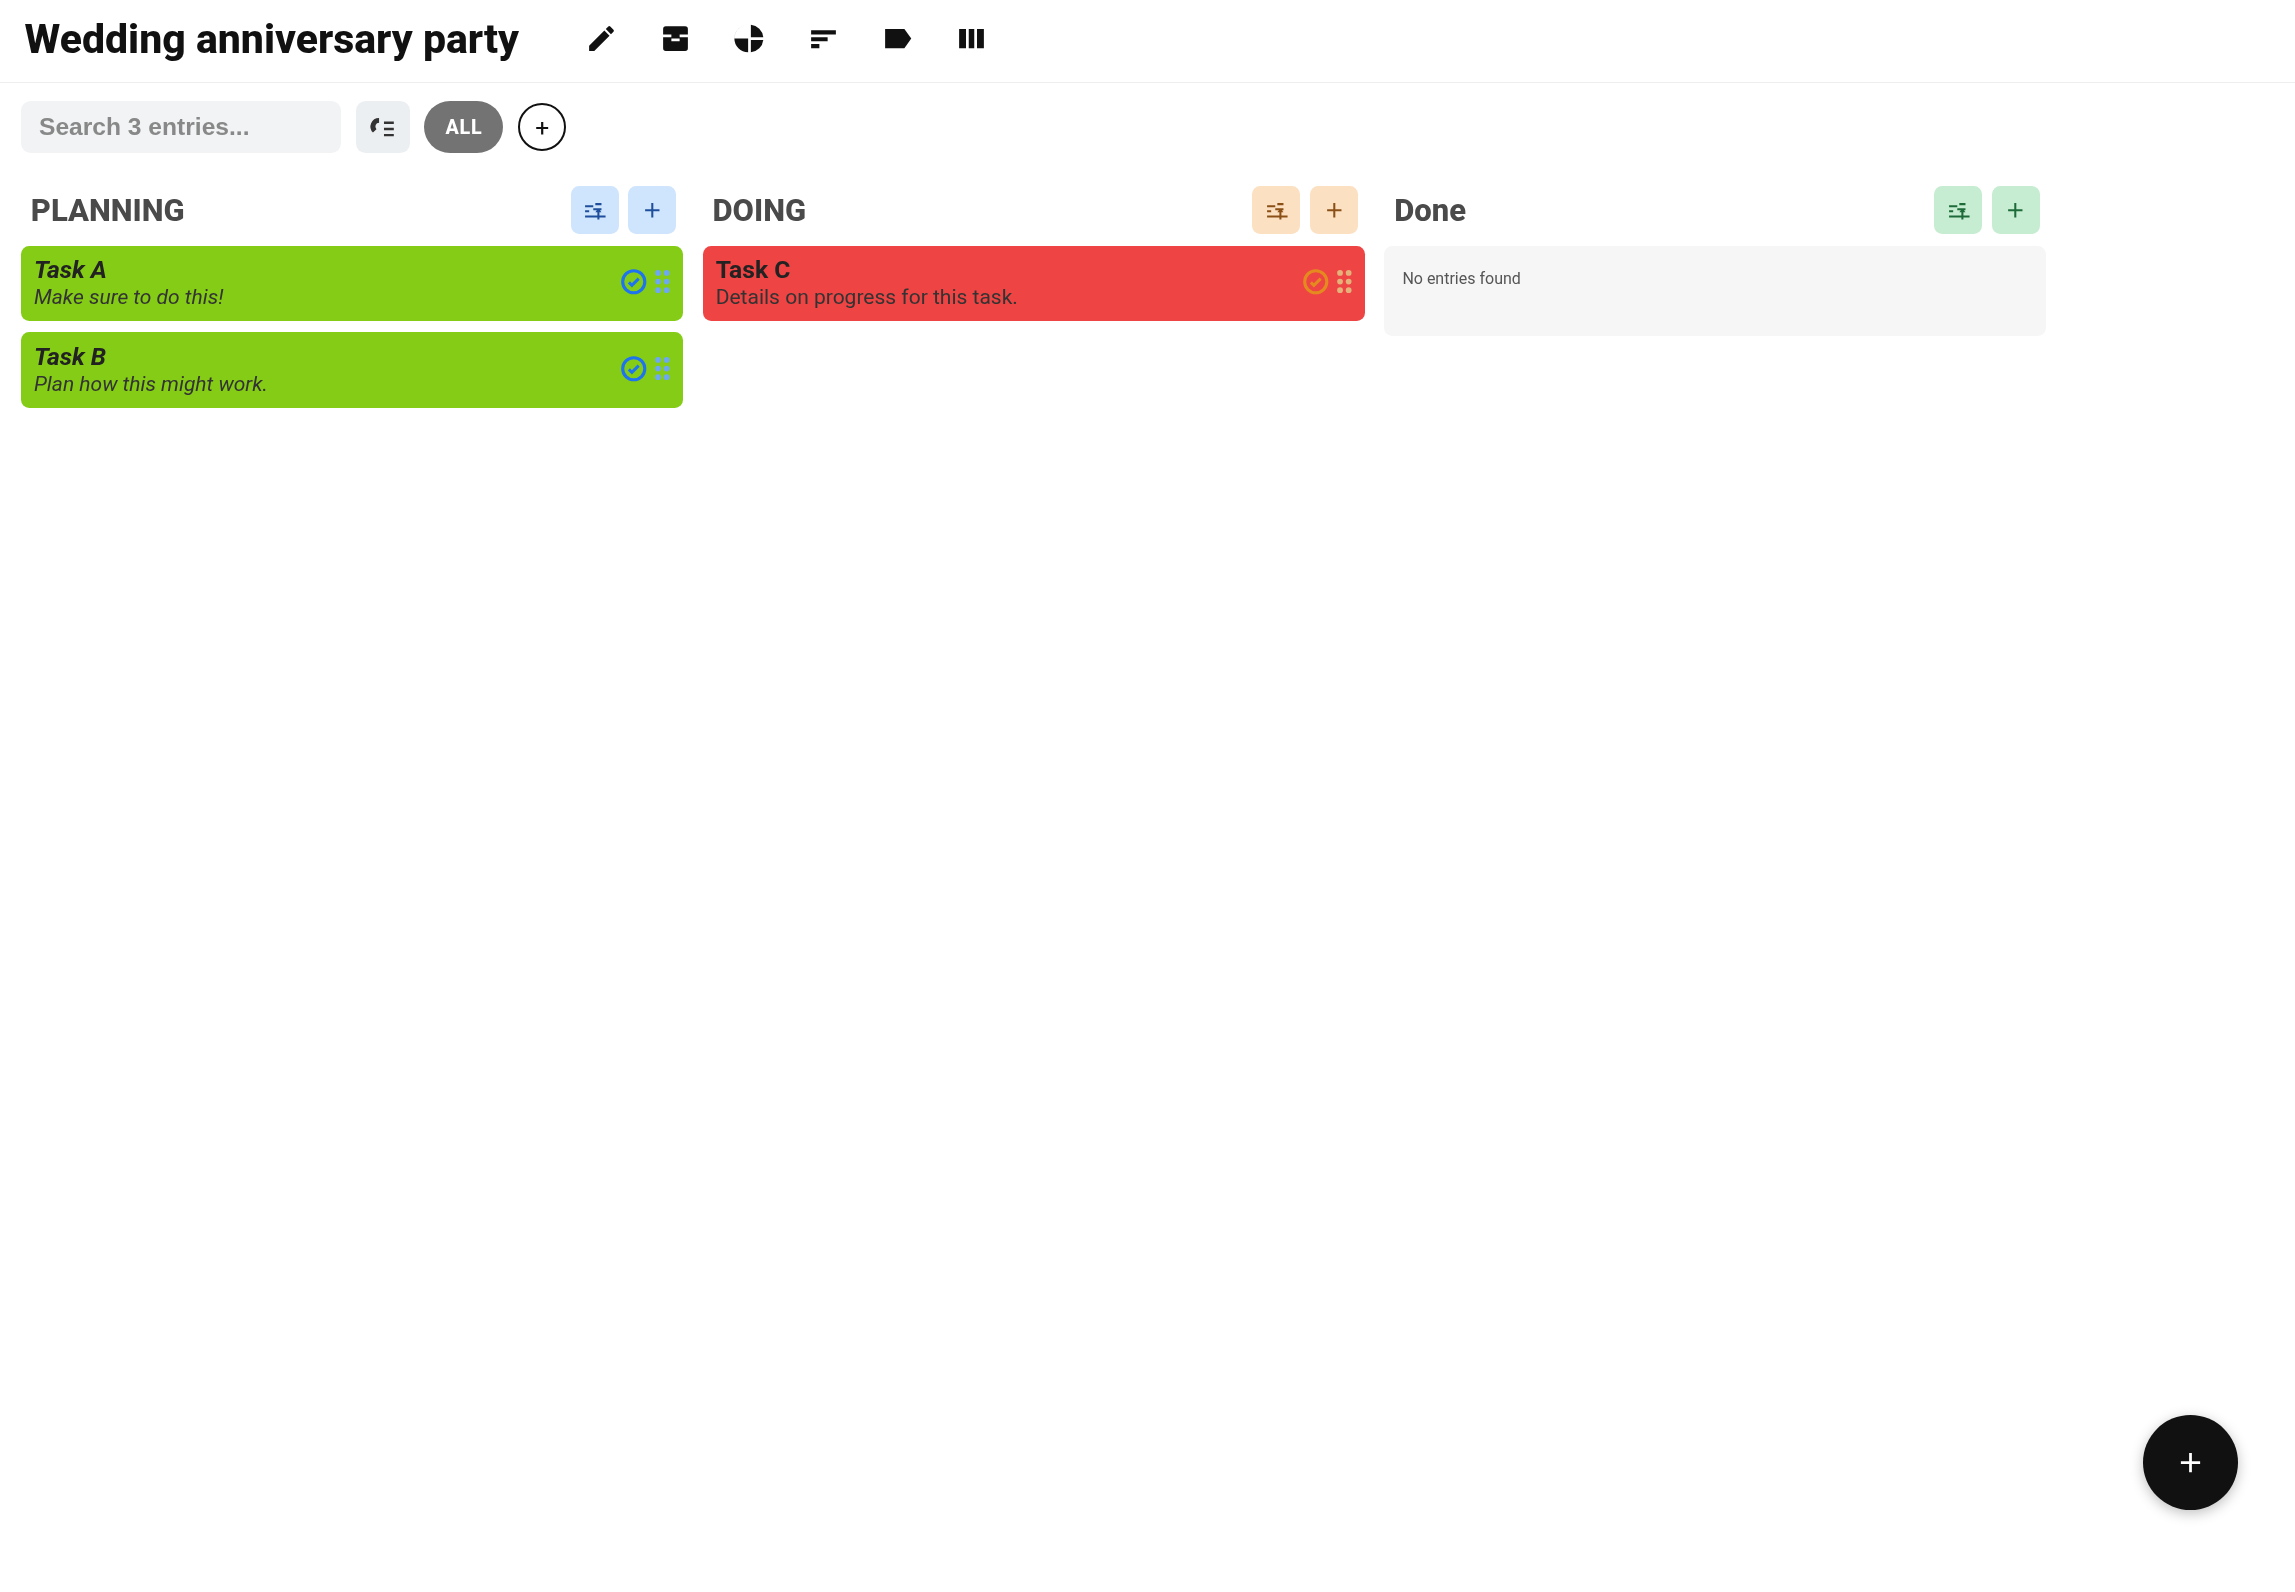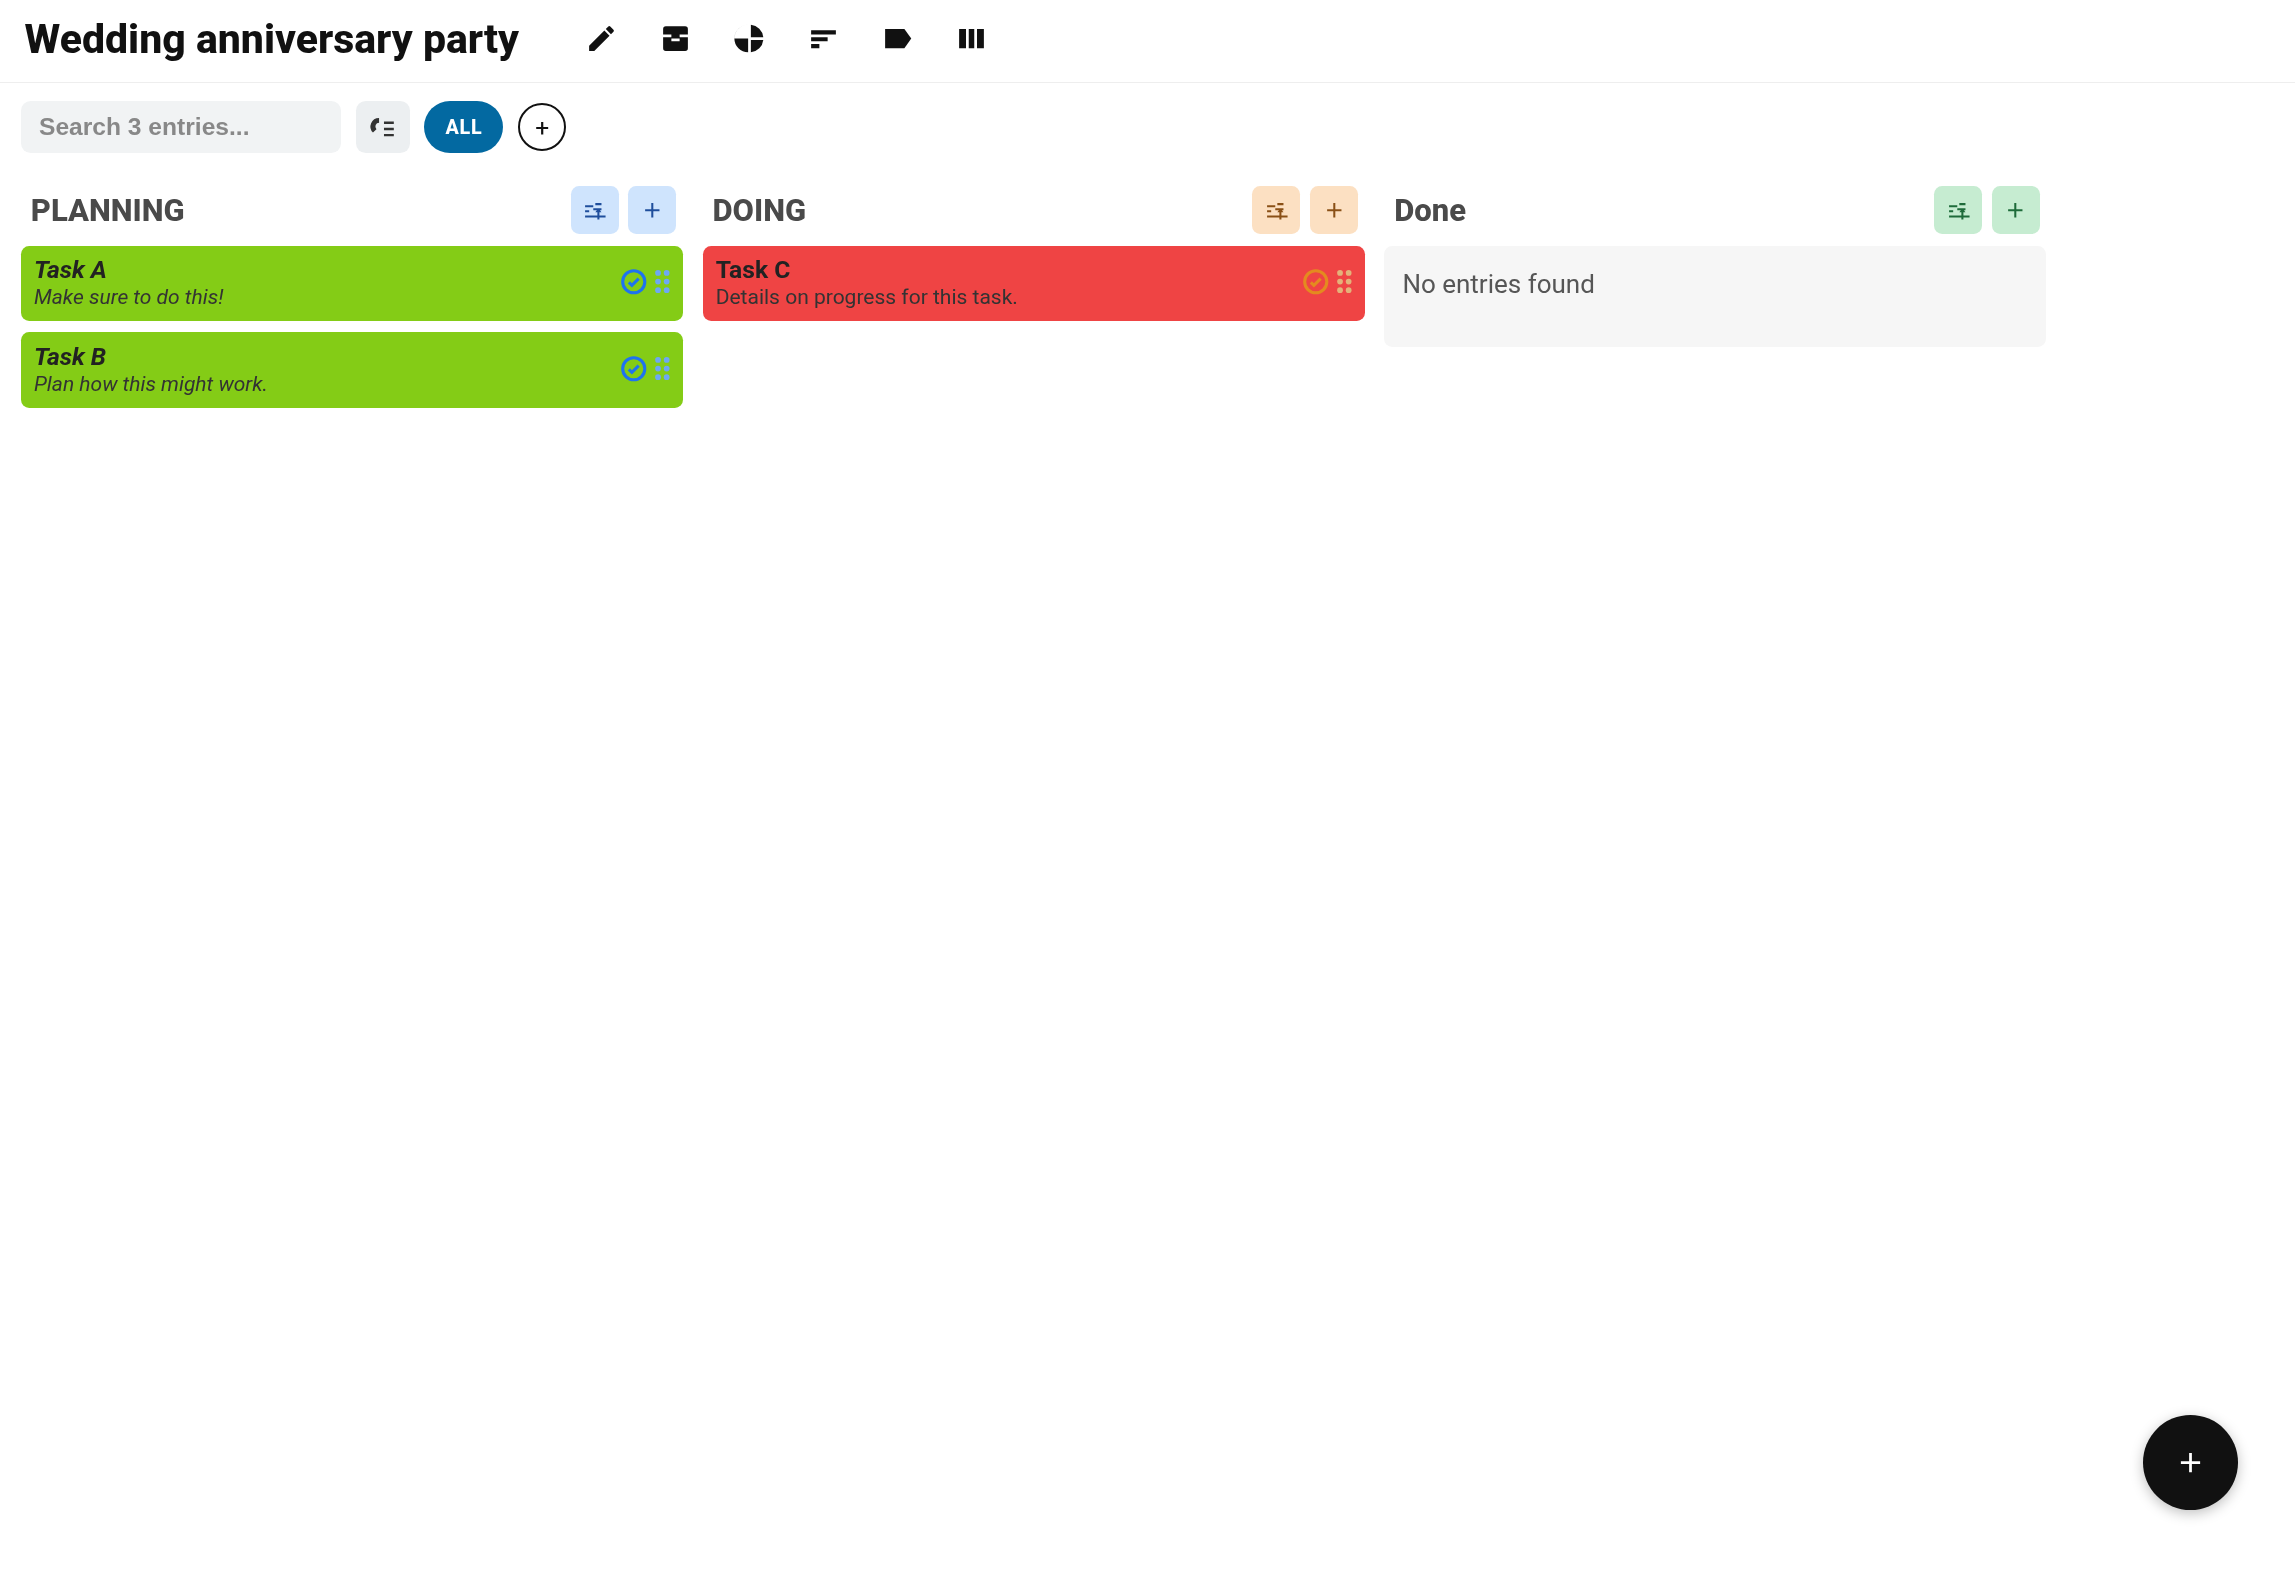--- a/index.html
+++ b/index.html
@@ -69,21 +69,21 @@
       display: inline-flex;
       align-items: center;
       justify-content: center;
       cursor: pointer;
     }
     .toolbar-btn svg { width: 29.5px; height: 29.5px; fill: #333; }
     .filter-pill {
       height: 52px;
       padding: 0 21px;
       border-radius: 49px;
-      background: #0369a1;
+      background: #737373;
       color: #fff;
       font-size: 19.7px;
       font-weight: 800;
       letter-spacing: 0.8px;
       display: inline-flex;
       align-items: center;
       justify-content: center;
       cursor: pointer;
     }
     .filter-plus {
@@ -173,21 +173,21 @@
     .card.blue .check-icon svg { stroke: #1e73f0; fill: none; }
     .card.blue .drag-icon svg { fill: #6ea8f3; }
     .card.orange { background: #ef4444; }
     .card.orange .check-icon svg { stroke: #e48a1f; fill: none; }
     .card.orange .drag-icon svg { fill: #e4b27a; }
 
     .empty-state {
       background: #f6f6f6;
       border-radius: 8.2px;
       padding: 23px 18px 48px 18px;
-      font-size: 26px;
+      font-size: 16px;
       color: #565656;
     }
 
     
     .fab {
       position: fixed;
       right: 57px;
       bottom: 82px;
       width: 95px;
       height: 95px;

